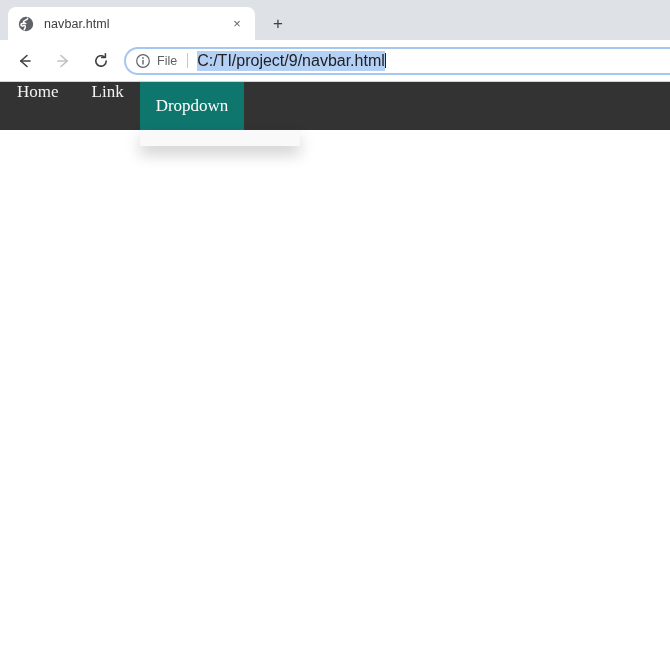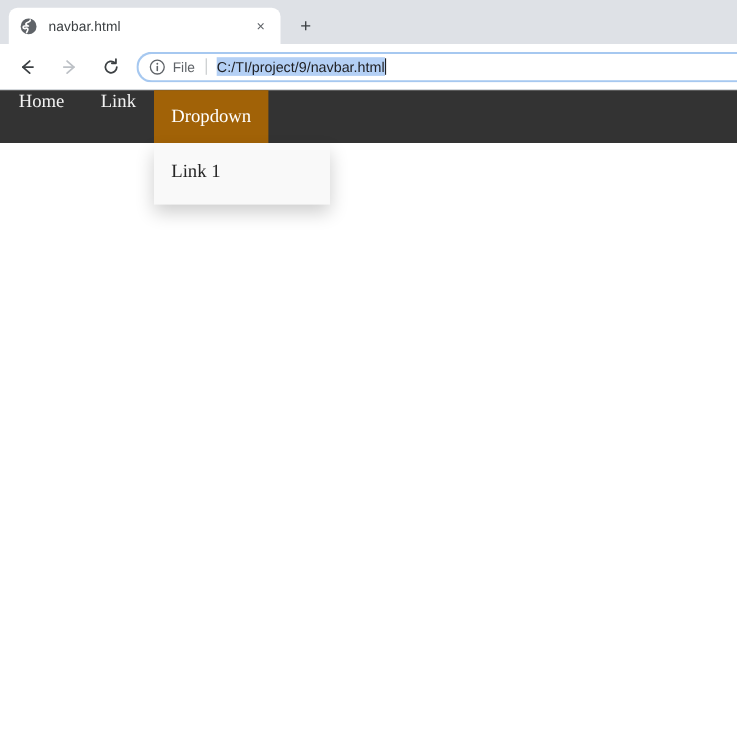--- a/index.html
+++ b/index.html
@@ -130,21 +130,21 @@
     white-space: nowrap;
   }
   .omni-sep {
     width: 1px;
     height: 15px;
     background: #c4c7c9;
     margin: 0 9px 0 10px;
     flex: 0 0 1px;
   }
   .omni-url {
-    font-size: 13px;
+    font-size: 16px;
     color: #202124;
     background: #b4d0f5;
     white-space: nowrap;
     padding: 1px 0 1px 0;
     position: relative;
   }
   .caret {
     display: inline-block;
     width: 1px;
     height: 15px;
@@ -173,21 +173,21 @@
     font-size: 17px;
     padding: 0 16px;
     box-sizing: border-box;
   }
   .nav-item.home { padding: 0 17px; }
   .nav-item.news { padding: 0 16px; }
   .nav-dropdown {
     position: relative;
   }
   .nav-item.dropbtn {
-    background: #a16207;
+    background: #0f766e;
     color: #ffffff;
     padding: 0 16px;
     height: 48px;
   }
   .dropdown-menu {
     position: absolute;
     top: 48px;
     left: 0;
     width: 160px;
     background: #f9f9f9;
@@ -259,19 +259,18 @@
     </div>
   </div>
 
   <div class="page">
     <div class="navbar">
       <div class="nav-item home">Home</div>
       <div class="nav-item news">Link</div>
       <div class="nav-dropdown">
         <div class="nav-item dropbtn">Dropdown</div>
         <div class="dropdown-menu">
-          <a class="dropdown-item">Link 1</a>
         </div>
       </div>
     </div>
   </div>
 
 </div>
 
 </body></html>

